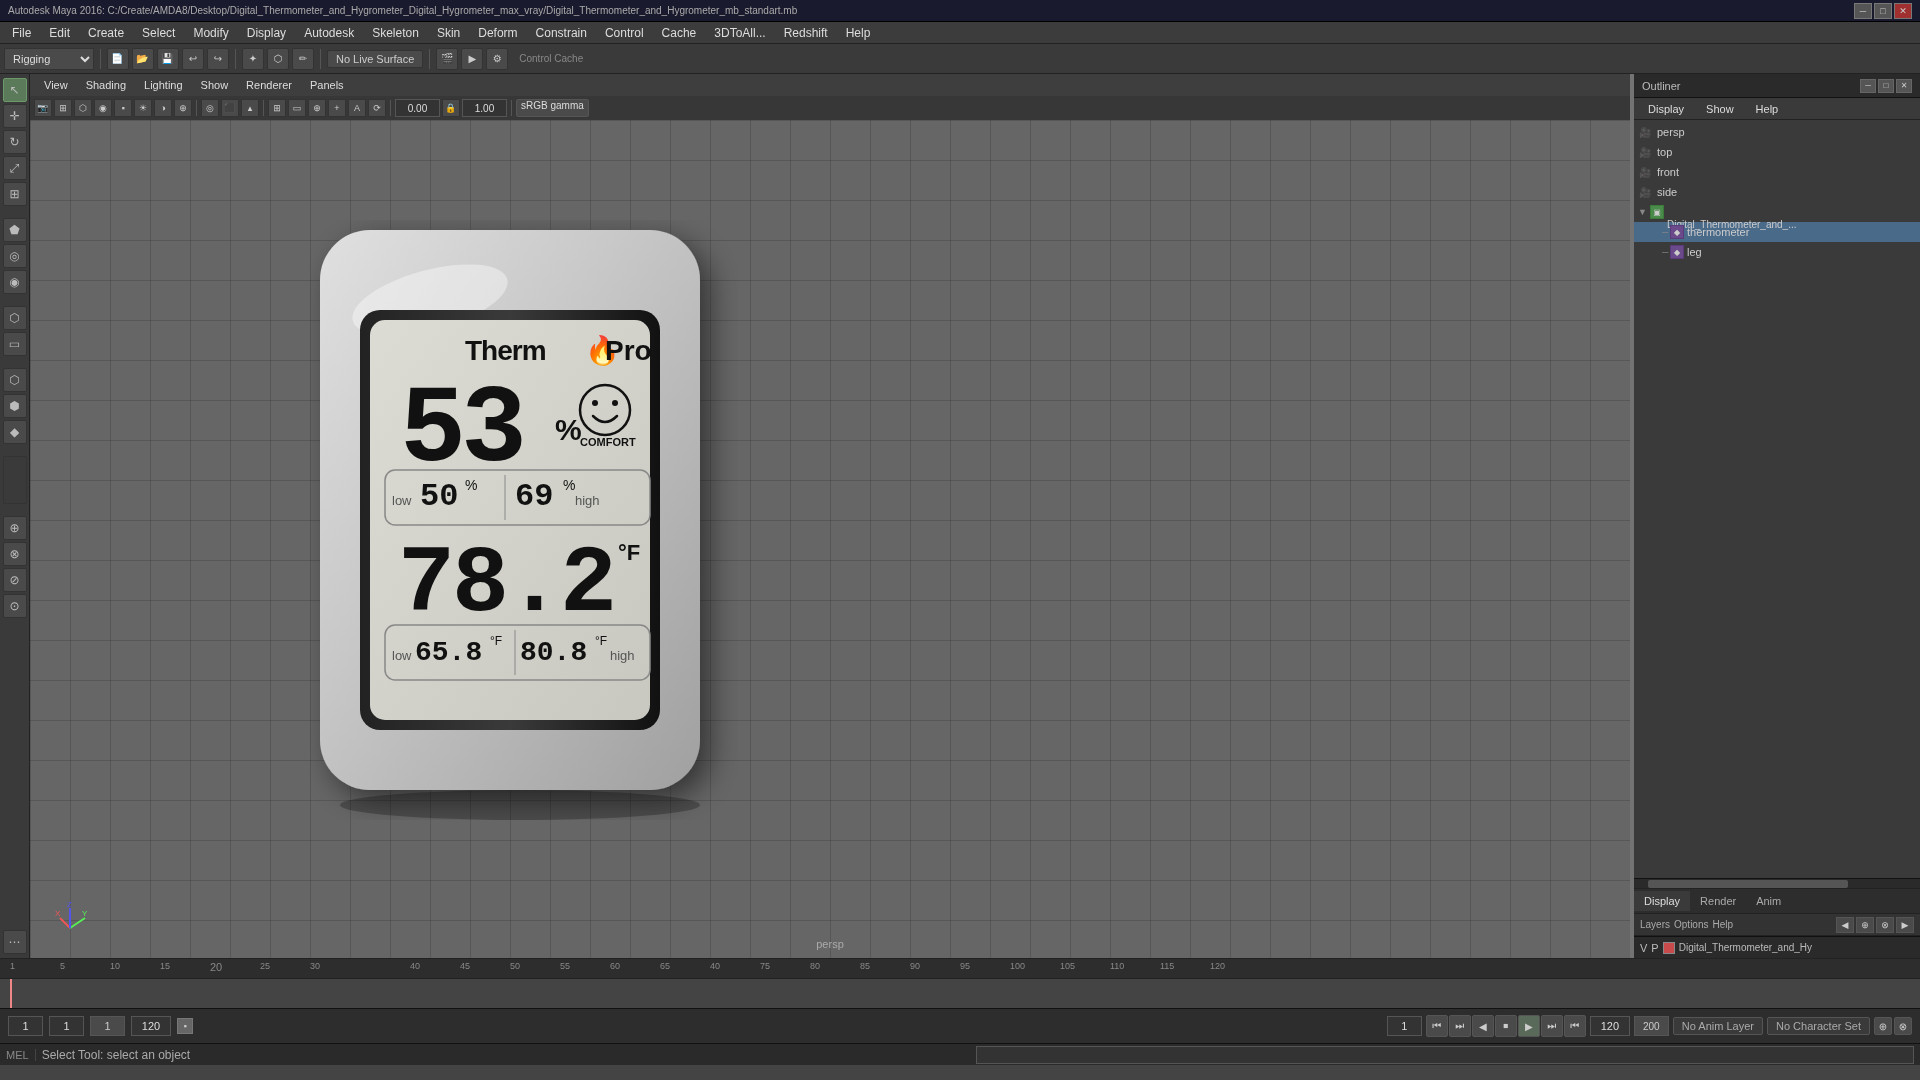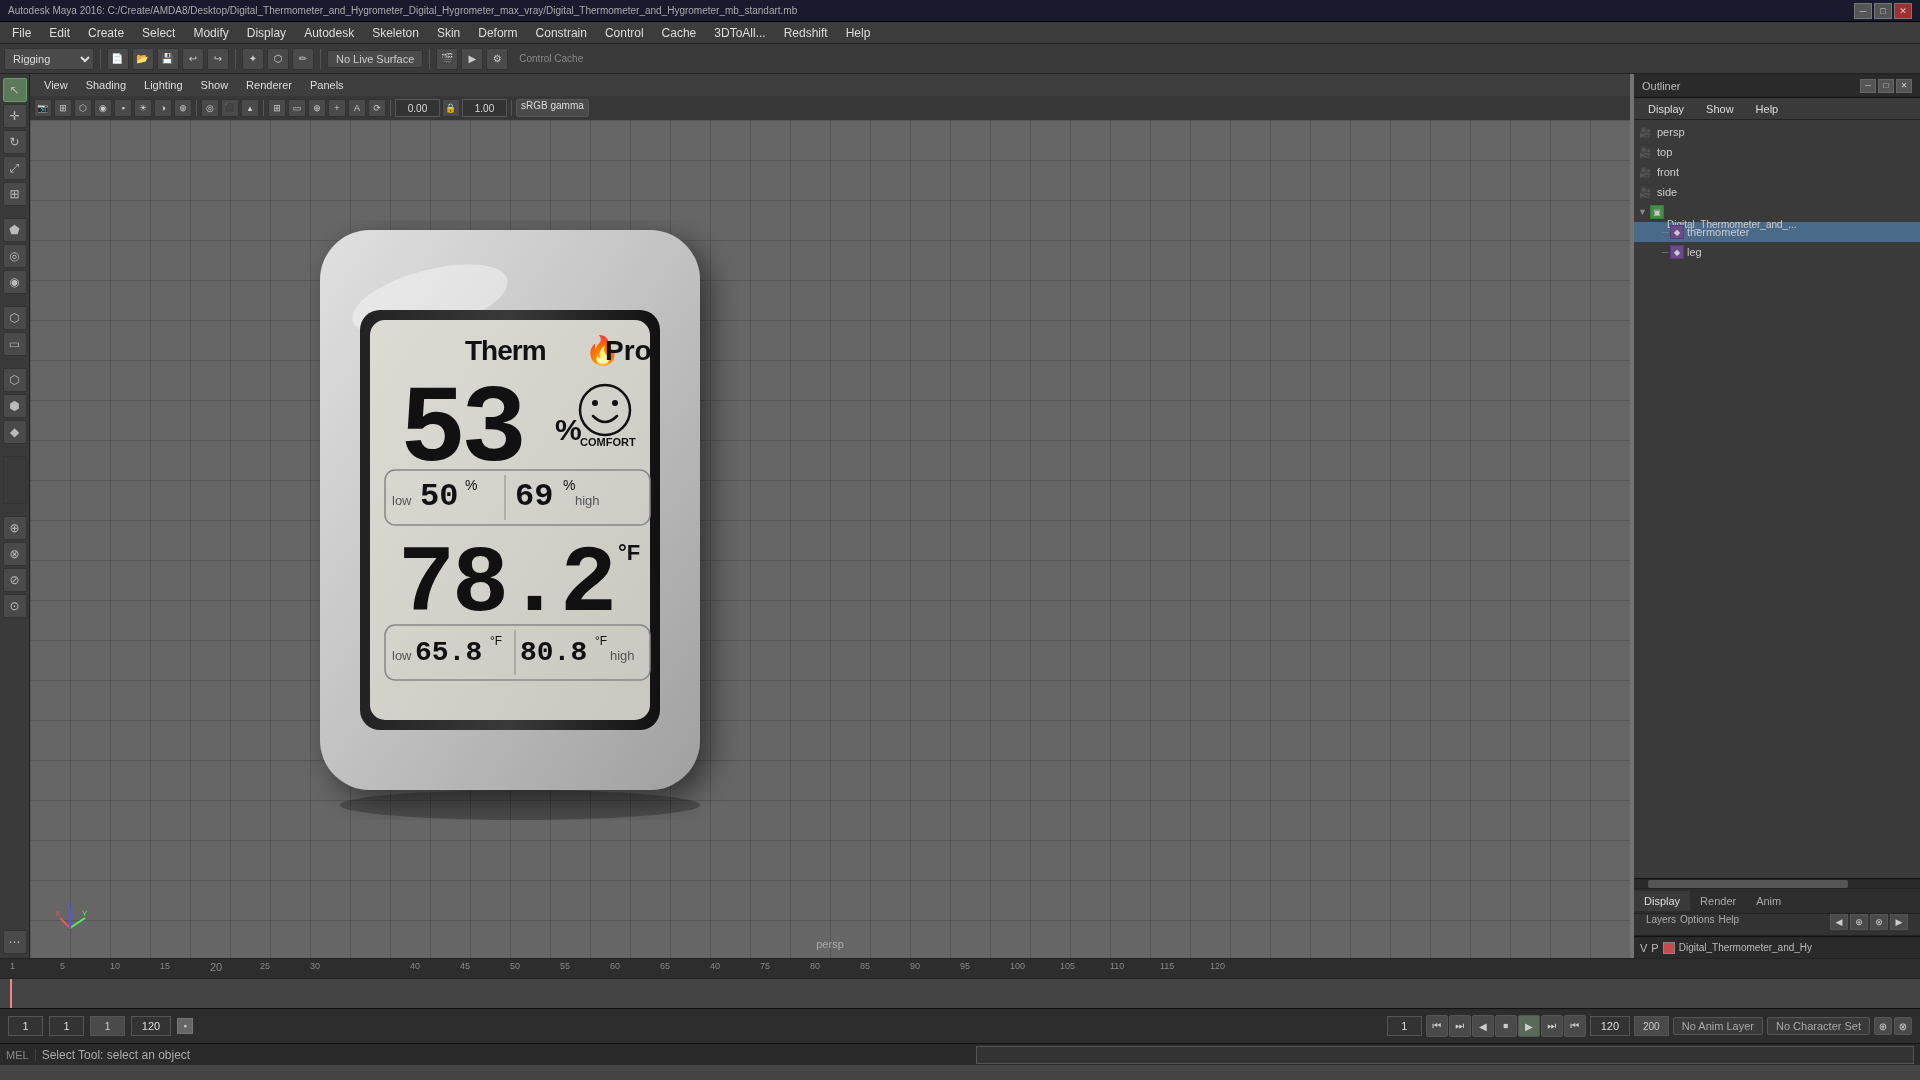--- a/index.html
+++ b/index.html
@@ -721,21 +721,21 @@
     <div style="height:10px;background:#2a2a2a;border-top:1px solid #111;position:relative;">
       <div style="position:absolute;left:5%;width:70%;height:8px;background:#555;border-radius:2px;top:1px;"></div>
     </div>
 
     <div id="right-tabs" style="height:26px;background:#2d2d2d;display:flex;align-items:center;border-top:1px solid #222;">
       <div class="right-tab active">Display</div>
       <div class="right-tab">Render</div>
       <div class="right-tab">Anim</div>
     </div>
 
-    <div style="height:22px;background:#333;display:flex;padding:0 12px;gap:4px;border-bottom:1px solid #222;">
+    <div style="height:22px;background:#333;display:flex;align-items:center;padding:0 6px;gap:4px;border-bottom:1px solid #222;">
       <span style="font-size:10px;color:#aaa;cursor:pointer;">Layers</span>
       <span style="font-size:10px;color:#aaa;cursor:pointer;">Options</span>
       <span style="font-size:10px;color:#aaa;cursor:pointer;">Help</span>
       <div style="margin-left:auto;display:flex;gap:2px;">
         <div style="width:18px;height:16px;background:#4a4a4a;border:1px solid #555;display:flex;align-items:center;justify-content:center;font-size:9px;cursor:pointer;">◀</div>
         <div style="width:18px;height:16px;background:#4a4a4a;border:1px solid #555;display:flex;align-items:center;justify-content:center;font-size:9px;cursor:pointer;">⊕</div>
         <div style="width:18px;height:16px;background:#4a4a4a;border:1px solid #555;display:flex;align-items:center;justify-content:center;font-size:9px;cursor:pointer;">⊗</div>
         <div style="width:18px;height:16px;background:#4a4a4a;border:1px solid #555;display:flex;align-items:center;justify-content:center;font-size:9px;cursor:pointer;">▶</div>
       </div>
     </div>

